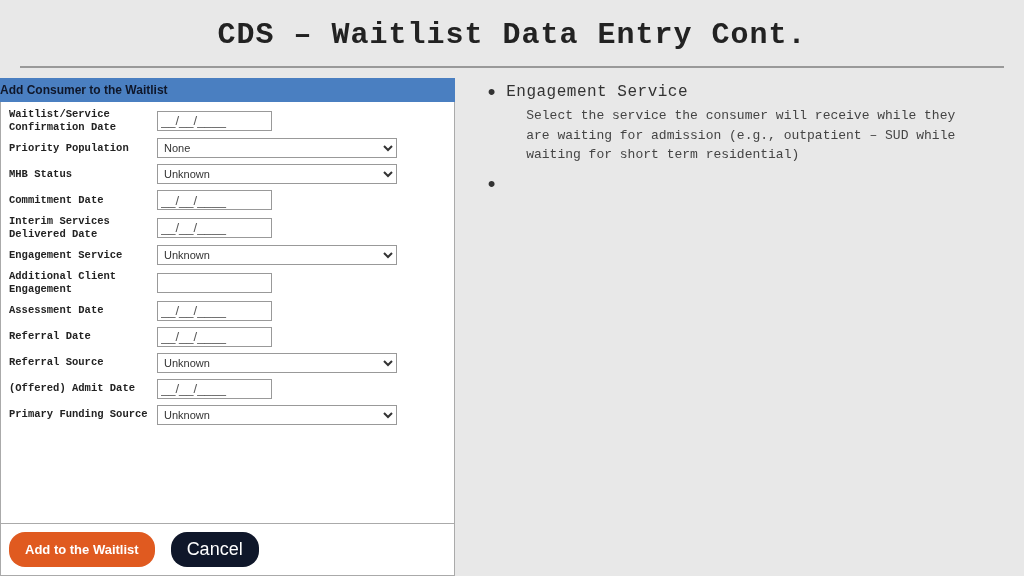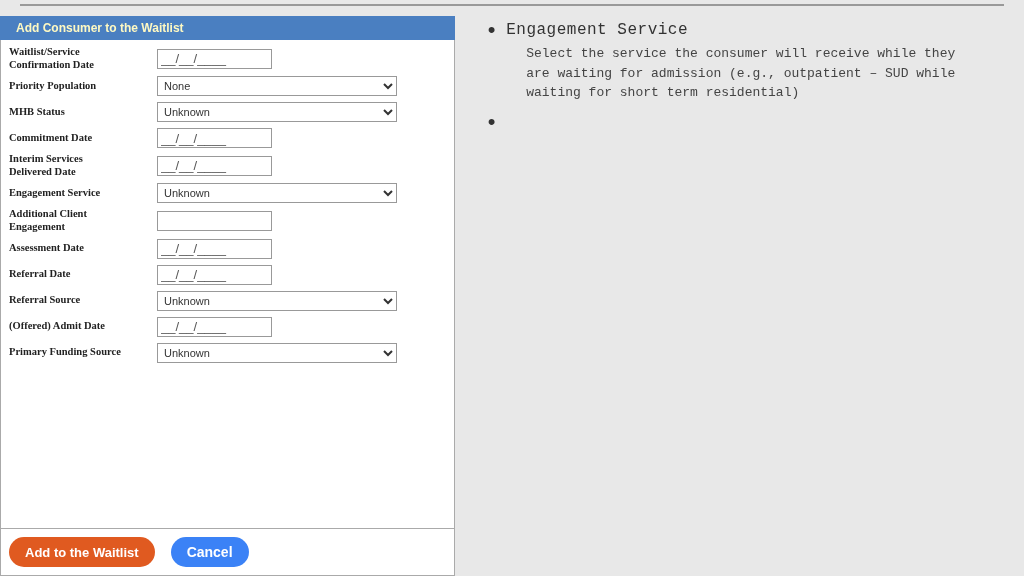--- a/index.html
+++ b/index.html
@@ -50,24 +50,24 @@
     
     .left-panel {
       width: 455px;
       min-width: 455px;
       display: flex;
       flex-direction: column;
     }
 
     .form-header {
       background: #4a7fc1;
-      color: #fef9c3;
+      color: #0f172a;
       font-size: 12px;
       font-weight: bold;
-      padding: 5px 16px;
+      padding: 5px 0;
       font-family: Arial, sans-serif;
     }
 
     .form-body {
       background: white;
       border: 1px solid #aaa;
       border-top: none;
       flex: 1;
       padding: 6px 8px 4px 8px;
       overflow: hidden;
@@ -77,21 +77,21 @@
       display: flex;
       align-items: center;
       margin-bottom: 4px;
       min-height: 22px;
     }
 
     .form-label {
       width: 148px;
       min-width: 148px;
       font-size: 10.5px;
-      font-family: Liberation Serif, serif;
+      font-family: Liberation Mono, monospace;
       font-weight: bold;
       color: #222;
       line-height: 1.2;
       padding-right: 6px;
     }
 
     .form-control {
       flex: 1;
     }
 
@@ -143,27 +143,27 @@
       border: none;
       border-radius: 16px;
       padding: 7px 16px;
       font-size: 13px;
       font-weight: bold;
       font-family: Arial, sans-serif;
       cursor: pointer;
     }
 
     .btn-cancel {
-      background: #3b82f6;
+      background: #0f172a;
       color: white;
       border: none;
       border-radius: 16px;
       padding: 7px 16px;
-      font-size: 14px;
-      font-weight: bold;
+      font-size: 18px;
+      font-weight: normal;
       font-family: Arial, sans-serif;
       cursor: pointer;
     }
 
     
     .right-panel {
       flex: 1;
       padding: 0 30px;
       display: flex;
       flex-direction: column;
@@ -202,20 +202,23 @@
       color: #444;
       line-height: 1.5;
       padding-left: 20px;
       max-width: 450px;
     }
   </style>
 </head>
 <body>
 
 <div class="page">
+  <div class="title-section">
+    <h1>CDS – Waitlist Data Entry Cont.</h1>
+  </div>
   <hr class="divider">
   <div class="content-area">
 
     <div class="left-panel">
       <div class="form-header">Add Consumer to the Waitlist</div>
       <div class="form-body">
 
         <div class="form-row">
           <div class="form-label">Waitlist/Service<br>Confirmation Date</div>
           <div class="form-control">

